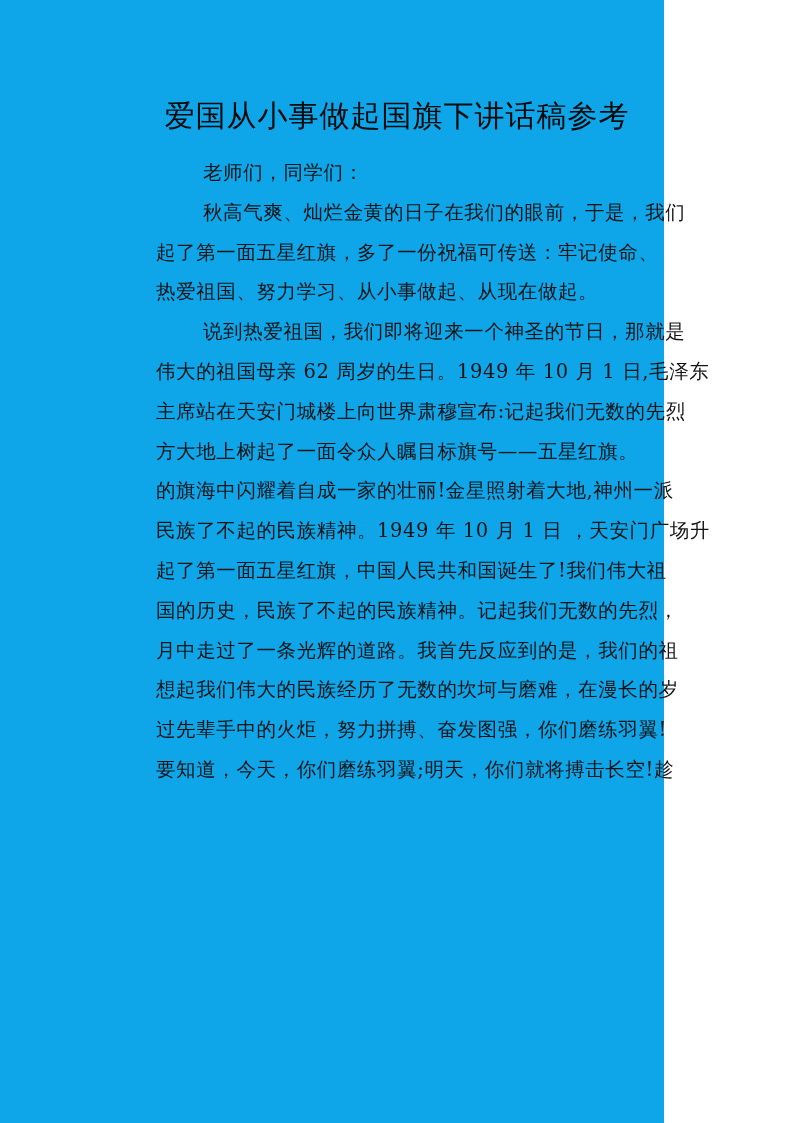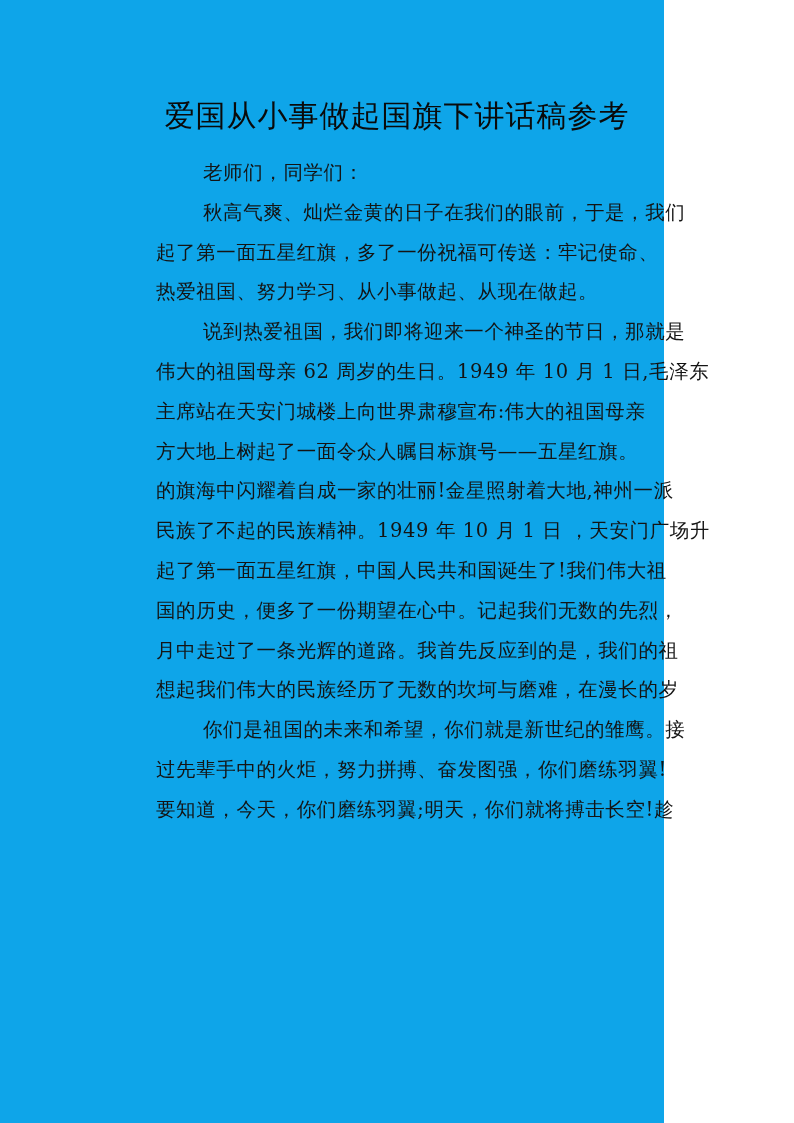--- a/index.html
+++ b/index.html
@@ -62,27 +62,26 @@
 
   <div class="body-text">
     <div class="line indent">老师们，同学们：</div>
 
     <div class="line indent">秋高气爽、灿烂金黄的日子在我们的眼前，于是，我们</div>
     <div class="line">起了第一面五星红旗，多了一份祝福可传送：牢记使命、</div>
     <div class="line">热爱祖国、努力学习、从小事做起、从现在做起。</div>
 
     <div class="line indent">说到热爱祖国，我们即将迎来一个神圣的节日，那就是</div>
     <div class="line">伟大的祖国母亲 62 周岁的生日。1949 年 10 月 1 日,毛泽东</div>
-    <div class="line">主席站在天安门城楼上向世界肃穆宣布:伟大的祖国母亲</div>
+    <div class="line">主席站在天安门城楼上向世界肃穆宣布:记起我们无数的先烈</div>
     <div class="line">方大地上树起了一面令众人瞩目标旗号——五星红旗。</div>
 
     <div class="line">的旗海中闪耀着自成一家的壮丽!金星照射着大地,神州一派</div>
     <div class="line">民族了不起的民族精神。1949 年 10 月 1 日 ，天安门广场升</div>
     <div class="line">起了第一面五星红旗，中国人民共和国诞生了!我们伟大祖</div>
-    <div class="line">国的历史，便多了一份期望在心中。记起我们无数的先烈，</div>
+    <div class="line">国的历史，民族了不起的民族精神。记起我们无数的先烈，</div>
     <div class="line">月中走过了一条光辉的道路。我首先反应到的是，我们的祖</div>
     <div class="line">想起我们伟大的民族经历了无数的坎坷与磨难，在漫长的岁</div>
 
-    <div class="line indent">你们是祖国的未来和希望，你们就是新世纪的雏鹰。接</div>
     <div class="line">过先辈手中的火炬，努力拼搏、奋发图强，你们磨练羽翼!</div>
     <div class="line">要知道，今天，你们磨练羽翼;明天，你们就将搏击长空!趁</div>
   </div>
 </div>
 
 </body></html>

